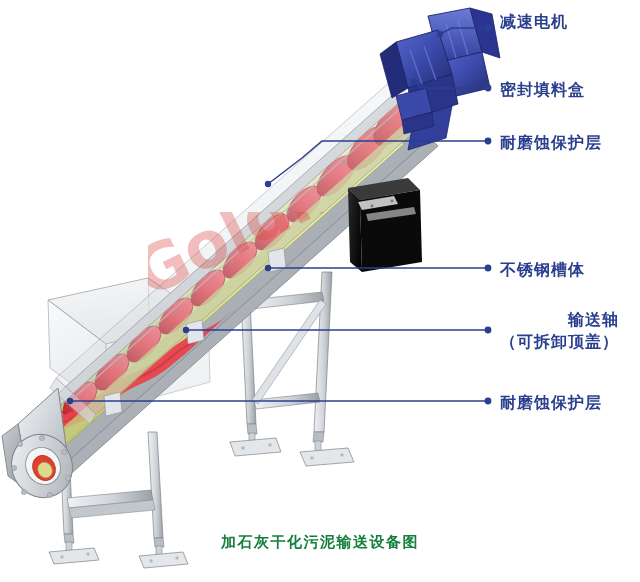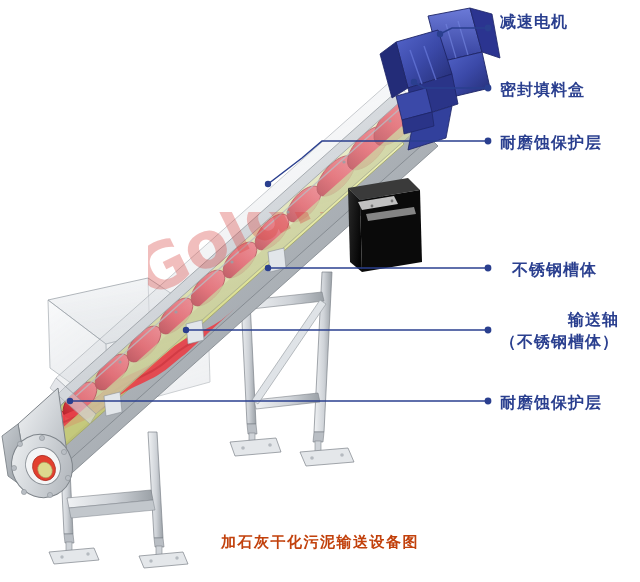--- a/index.html
+++ b/index.html
@@ -39,21 +39,21 @@
   }
   .callout-label .ln {
     display: block;
   }
   #caption {
     position: absolute;
     left: 0;
     top: 533px;
     width: 640px;
     text-align: center;
-    color: #c2410c;
+    color: #15803d;
     font-size: 15px;
     font-weight: bold;
     letter-spacing: 1.5px;
     font-family: "DejaVu Sans", "Liberation Sans", sans-serif;
   }
   #watermark {
     position: absolute;
     left: 148px;
     top: 212px;
     width: 330px;
@@ -311,26 +311,26 @@
   <div id="labels">
       <div class="callout-label" style="left: 500px; top: 12px;">
         <span class="ln">减速电机</span>
       </div>
       <div class="callout-label" style="left: 500px; top: 80px;">
         <span class="ln">密封填料盒</span>
       </div>
       <div class="callout-label" style="left: 500px; top: 133px;">
         <span class="ln">耐磨蚀保护层</span>
       </div>
-      <div class="callout-label" style="left: 500px; top: 260px; margin-left: 12px;">
+      <div class="callout-label" style="left: 500px; top: 260px;">
         <span class="ln">不锈钢槽体</span>
       </div>
       <div class="callout-label two-line" style="left: 500px; top: 309px;">
         <span class="ln">输送轴</span>
-        <span class="ln">（不锈钢槽体）</span>
+        <span class="ln">（可拆卸顶盖）</span>
       </div>
       <div class="callout-label" style="left: 500px; top: 393px;">
         <span class="ln">耐磨蚀保护层</span>
       </div>
     </div>
 
   <div id="caption">加石灰干化污泥输送设备图</div>
 
 </div>
 

